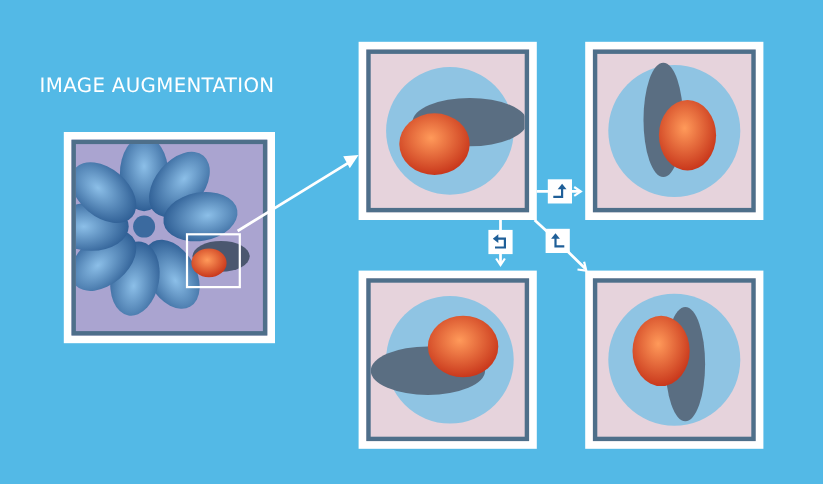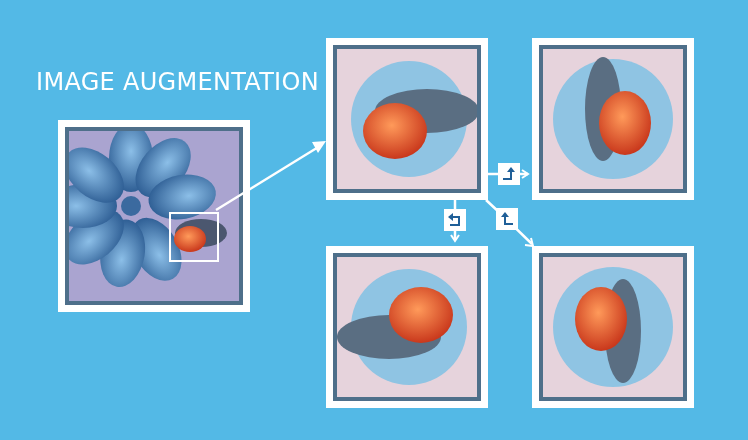--- a/index.html
+++ b/index.html
@@ -1,17 +1,17 @@
 <!DOCTYPE html>
 <html><head>
 <meta charset="utf-8">
 <style>
   html,body{margin:0;padding:0;}
   body{width:748px;height:440px;background:#53b9e6;position:relative;overflow:hidden;font-family:"DejaVu Sans","Liberation Sans",sans-serif;}
-  .title{position:absolute;left:36px;top:68px;color:#fff;font-size:24px;letter-spacing:0.3px;}
+  .title{position:absolute;left:36px;top:68px;color:#fff;font-size:18px;letter-spacing:0.3px;}
   .frame{position:absolute;background:#fff;box-sizing:border-box;}
   .inner{position:absolute;left:7px;top:7px;right:7px;bottom:7px;border:4px solid #4e6f8a;box-sizing:border-box;overflow:hidden;}
   .src .inner{background:#aaa4d0;}
   .aug .inner{background:#e6d3dc;}
   svg{position:absolute;left:0;top:0;}
   .badge{position:absolute;width:22px;height:22px;background:#fff;}
 </style>
 </head>
 <body>
 

